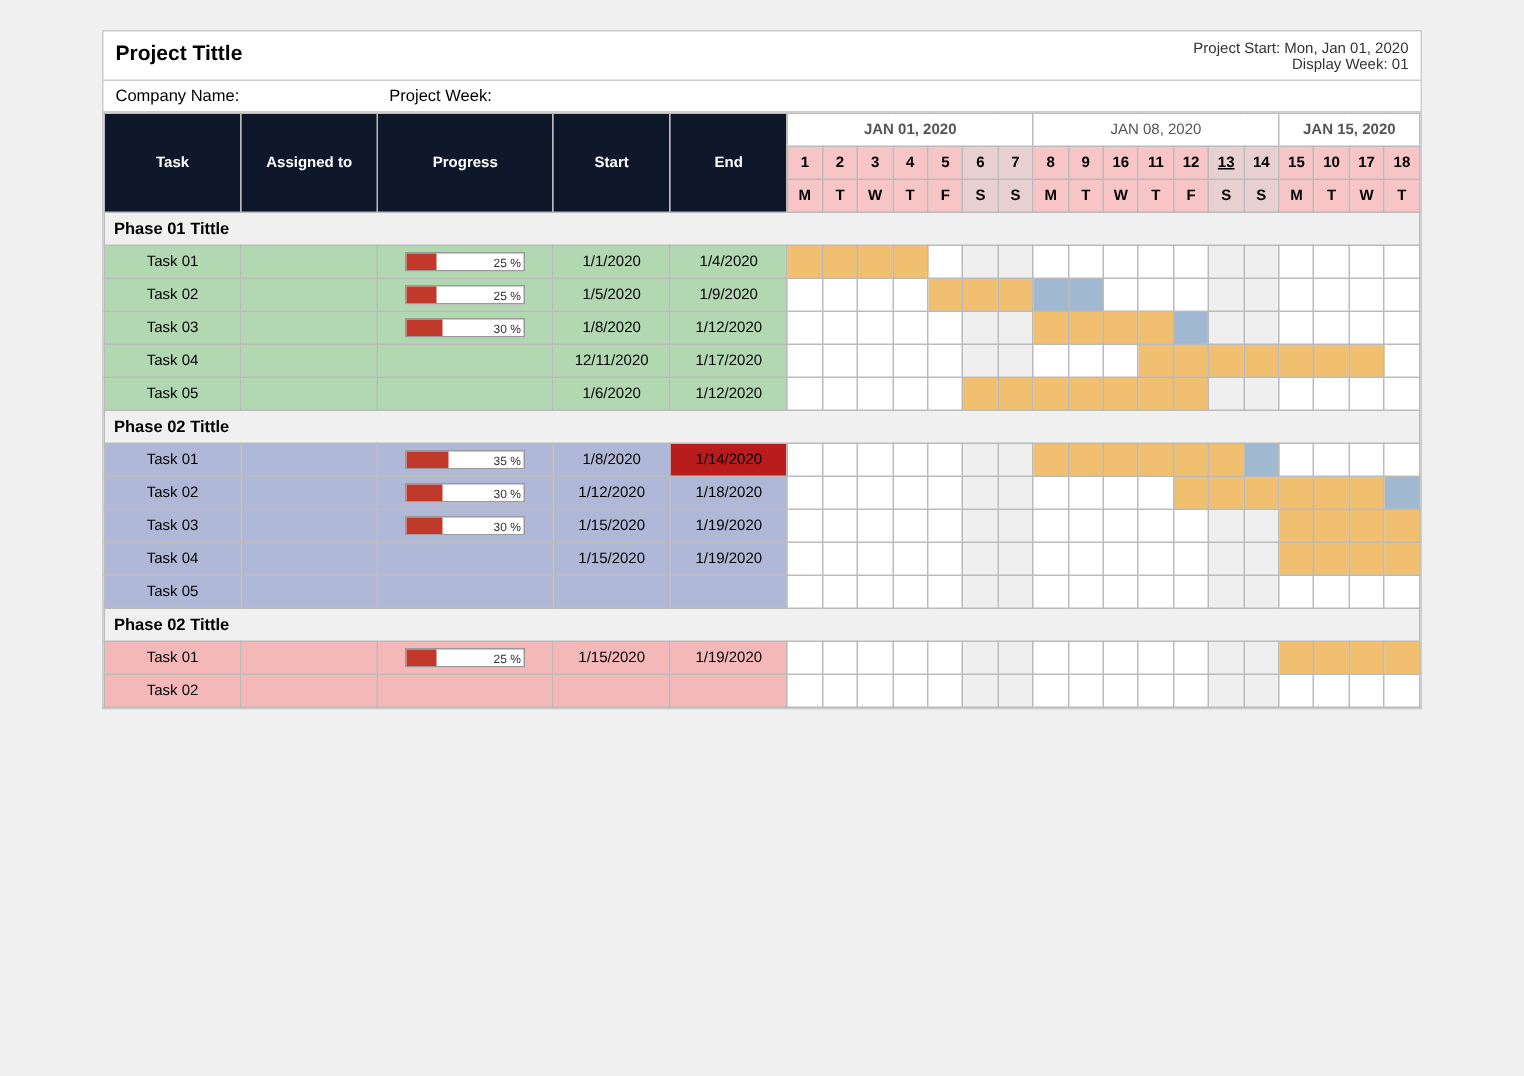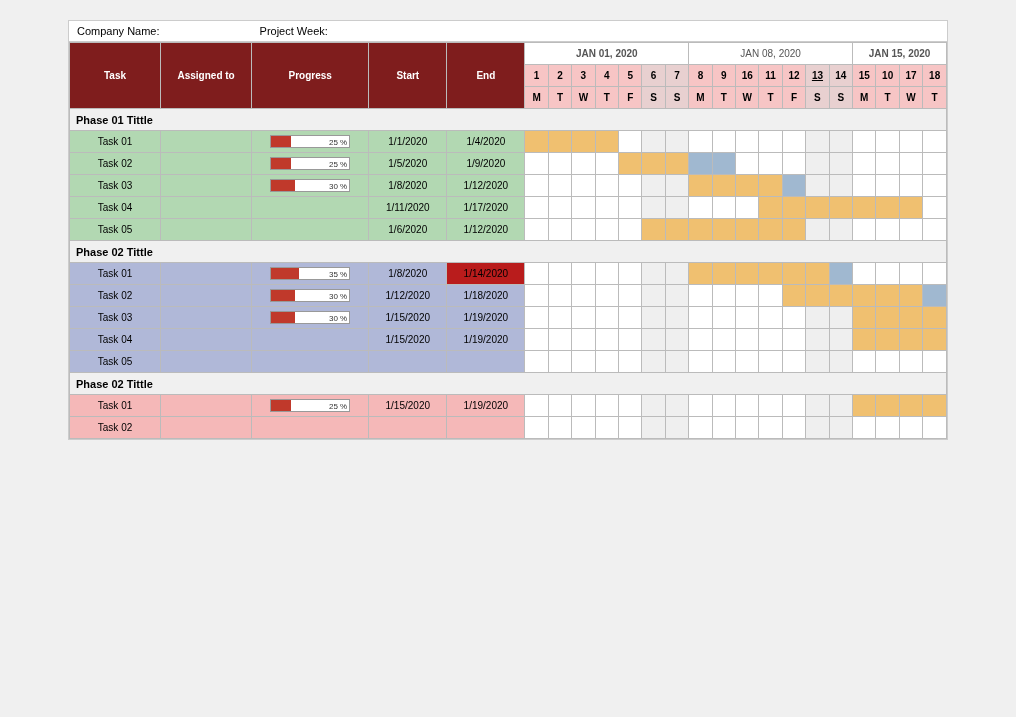--- a/index.html
+++ b/index.html
@@ -68,21 +68,21 @@
       width: 18px;
       min-width: 18px;
     }
     .th-day {
       background: #f7c5c5;
       font-size: 9px;
       width: 18px;
       min-width: 18px;
     }
     .th-left {
-      background: #7f1d1d;
+      background: #0f172a;
       color: white;
       font-weight: bold;
     }
 
     
     .phase1-task .col-task { background: #b2d8b2; }
 
     
     .phase2-task .col-task { background: #b0b8d8; }
 
@@ -98,20 +98,27 @@
       border: 1px solid #bbb;
     }
 
     table { border-collapse: collapse; }
   </style>
 </head>
 <body>
 
 <div class="gantt-container">
 
+  <div class="header-area">
+    <div class="project-title">Project Tittle</div>
+    <div class="project-info-right">
+      <div>Project Start: Mon, Jan 01, 2020</div>
+      <div>Display Week: 01</div>
+    </div>
+  </div>
 
   <div class="company-lead-row">
     <span class="company-label">Company Name:</span>
     <span class="project-lead-label">Project Week:</span>
   </div>
 
   <table class="gantt-table" id="main-table">
     <thead>
 
       <tr id="week-row">
@@ -270,21 +277,21 @@
           <td style="width: 18px; min-width: 18px; padding: 1px; background: rgb(239, 239, 239);"></td>
           <td style="width: 18px; min-width: 18px; padding: 1px;"></td>
           <td style="width: 18px; min-width: 18px; padding: 1px;"></td>
           <td style="width: 18px; min-width: 18px; padding: 1px;"></td>
           <td style="width: 18px; min-width: 18px; padding: 1px;"></td>
         </tr>
         <tr class="phase1-task">
           <td class="col-task" style="background: rgb(178, 216, 178);">Task 04</td>
           <td style="background: rgb(178, 216, 178);"></td>
           <td style="background: rgb(178, 216, 178); padding: 2px;"></td>
-          <td style="background: rgb(178, 216, 178); font-size: 10px;">1/11/2020</td>
+          <td style="background: rgb(178, 216, 178); font-size: 10px;">12/11/2020</td>
           <td style="background: rgb(178, 216, 178); font-size: 10px;">1/17/2020</td>
           <td style="width: 18px; min-width: 18px; padding: 1px;"></td>
           <td style="width: 18px; min-width: 18px; padding: 1px;"></td>
           <td style="width: 18px; min-width: 18px; padding: 1px;"></td>
           <td style="width: 18px; min-width: 18px; padding: 1px;"></td>
           <td style="width: 18px; min-width: 18px; padding: 1px;"></td>
           <td style="width: 18px; min-width: 18px; padding: 1px; background: rgb(239, 239, 239);"></td>
           <td style="width: 18px; min-width: 18px; padding: 1px; background: rgb(239, 239, 239);"></td>
           <td style="width: 18px; min-width: 18px; padding: 1px;"></td>
           <td style="width: 18px; min-width: 18px; padding: 1px;"></td>

